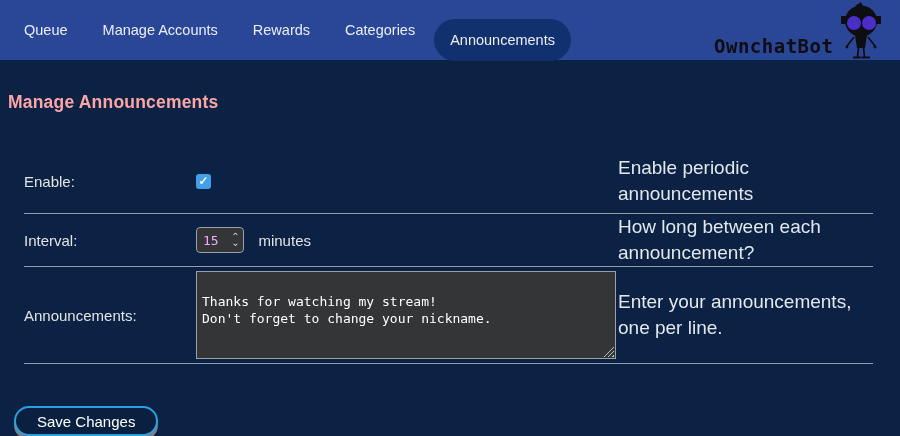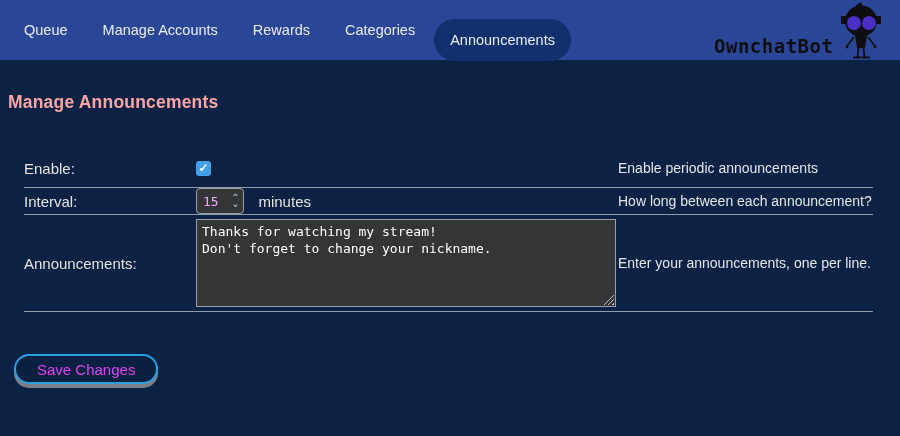--- a/index.html
+++ b/index.html
@@ -41,21 +41,21 @@
   .row {
     display:grid;
     grid-template-columns:172px 422px 1fr;
     align-items:center;
     border-bottom:1px solid #929cab;
   }
   .row-enable { padding:5px 0 6px 0; }
   .row-annc   { padding:4px 0; }
 
   .label  { font-size:15px; color:#e3e3e3; }
-  .helper { font-size:14px; color:#e3e7ec; line-height:26px; }
+  .helper { font-size:19px; color:#e3e7ec; line-height:26px; }
 
   .checkbox {
     width:15px; height:15px; background:#41a0e8;
     border-radius:3px; color:#fff; font-size:12px;
     line-height:15px; text-align:center; font-weight:bold;
     cursor:pointer;
   }
 
   .num-wrap { position:relative; width:48px; height:26px; display:inline-block; vertical-align:middle; }
   .num {
@@ -69,34 +69,34 @@
     display:flex; flex-direction:column; align-items:center; justify-content:center;
     color:#cfd3d8; font-size:10px; line-height:6px; cursor:pointer; user-select:none;
   }
   .unit { font-size:15px; color:#e3e3e3; margin-left:10px; vertical-align:middle; }
 
   .ta-wrap { position:relative; width:420px; }
   textarea {
     display:block; width:420px; height:88px; box-sizing:border-box;
     background:#333537; border:1px solid #9aa0a6; border-radius:0;
     color:#fff; font-family:"DejaVu Sans Mono", monospace;
-    font-size:13px; line-height:17px; padding:3px 5px;
+    font-size:13px; line-height:17px; padding:21px 5px;
     resize:none; overflow:hidden;
   }
   .resize-handle {
     position:absolute; right:2px; bottom:2px; width:11px; height:11px;
     background:repeating-linear-gradient(135deg, transparent 0 2px, #b9bec4 2px 3px);
     clip-path:polygon(100% 0, 100% 100%, 0 100%);
     pointer-events:none;
   }
 
   
   .save-btn {
     margin:42px 0 0 14px; height:30px; padding:0 21px;
-    background:#0a2040; color:#d946ef; font-size:15px;
+    background:#0a2040; color:#ffffff; font-size:15px;
     font-family:"Liberation Sans", sans-serif;
     border:2.5px solid #2b9fe0; border-radius:17px;
     box-shadow:0 4px 0 0 #7b8088;
     cursor:pointer;
   }
 </style>
 </head>
 <body>
 
 

